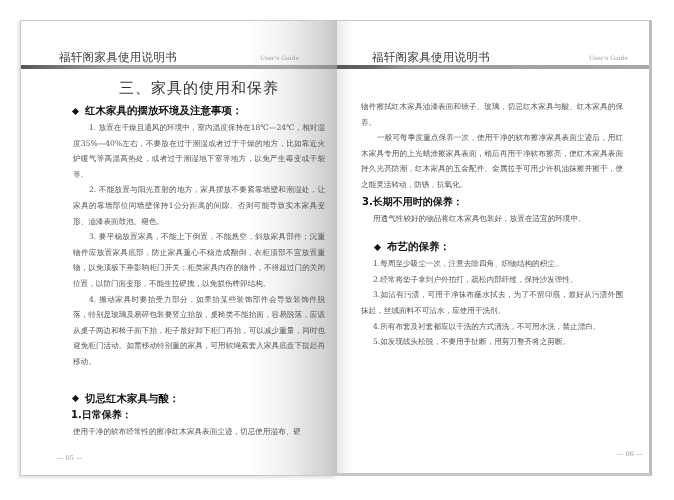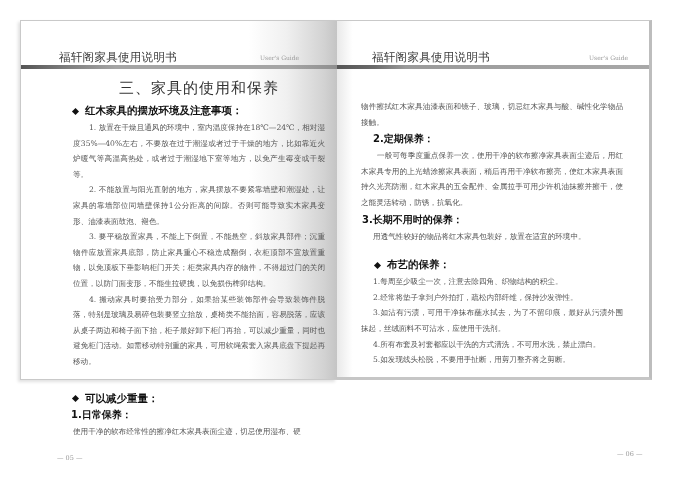--- a/index.html
+++ b/index.html
@@ -2,21 +2,21 @@
 <html><head>
 <meta charset="utf-8">
 <style>
   html, body { margin:0; padding:0; }
   body {
     width:674px; height:500px; background:#ffffff; position:relative; overflow:hidden;
     font-family:"DejaVu Serif", serif; color:#333;
   }
   .book { position:absolute; left:20px; top:20px; width:632px; height:458px; }
   .page {
-    position:absolute; top:0; height:360px; background:#fff;
+    position:absolute; top:0; height:456px; background:#fff;
     border:1px solid #c9c9c9; box-sizing:border-box;
   }
   .page.left {
     left:0; width:317px; border-right:none;
     background:linear-gradient(to right, #ffffff 0%, #ffffff 72%, #f0f0f0 84%, #d2d2d2 96%, #c4c4c4 100%);
     box-shadow:-2px 2px 3px rgba(0,0,0,0.12);
   }
   .page.right {
     left:317px; width:315px; border-left:none;
     border-right:3px solid #bdbdbd; border-bottom:3px solid #c6c6c6;
@@ -87,38 +87,37 @@
       </div>
       <p class="para">1. 放置在干燥且通风的环境中，室内温度保持在18℃—24℃，相对湿度35%—40%左右，不要放在过于潮湿或者过于干燥的地方，比如靠近火炉暖气等高温高热处，或者过于潮湿地下室等地方，以免产生霉变或干裂等。</p>
       <p class="para">2. 不能放置与阳光直射的地方，家具摆放不要紧靠墙壁和潮湿处，让家具的靠墙部位同墙壁保持1公分距离的间隙。否则可能导致实木家具变形、油漆表面鼓泡、褪色。</p>
       <p class="para">3. 要平稳放置家具，不能上下倒置，不能悬空，斜放家具部件；沉重物件应放置家具底部，防止家具重心不稳造成翻倒，衣柜顶部不宜放置重物，以免顶板下垂影响柜门开关；柜类家具内存的物件，不得超过门的关闭位置，以防门面变形，不能生拉硬拽，以免损伤榫卯结构。</p>
       <p class="para">4. 搬动家具时要抬受力部分，如果抬某些装饰部件会导致装饰件脱落，特别是玻璃及易碎包装要竖立抬放，桌椅类不能抬面，容易脱落，应该从桌子两边和椅子面下抬，柜子最好卸下柜门再抬，可以减少重量，同时也避免柜门活动。如需移动特别重的家具，可用软绳索套入家具底盘下提起再移动。</p>
 
       <div class="gap"></div>
 
       <div class="sec">
         <span class="diamond"></span>
-        <span>可以减少重量：</span>
+        <span>切忌红木家具与酸：</span>
       </div>
       <div class="sub">1.日常保养：</div>
       <p class="para noindent">使用干净的软布经常性的擦净红木家具表面尘迹，切忌使用湿布、硬</p>
     </div>
 
     <div class="pagenum">— 05 —</div>
   </div>
 
   <div class="page right">
     <div class="hdr-title">福轩阁家具使用说明书</div>
     <div class="hdr-sub">User's Guide</div>
     <div class="hdr-bar"></div>
 
     <div class="content">
-      <p class="para noindent">物件擦拭红木家具油漆表面和镜子、玻璃，切忌红木家具与酸、碱性化学物品接触。</p>
+      <p class="para noindent">物件擦拭红木家具油漆表面和镜子、玻璃，切忌红木家具与酸、红木家具的保养。</p>
 
-      <div class="sub" style="margin-left:12px">2.定期保养：</div>
       <p class="para">一般可每季度重点保养一次，使用干净的软布擦净家具表面尘迹后，用红木家具专用的上光蜡涂擦家具表面，稍后再用干净软布擦亮，使红木家具表面持久光亮防潮，红木家具的五金配件、金属拉手可用少许机油抹擦并擦干，使之能灵活转动，防锈，抗氧化。</p>
 
       <div class="sub" style="margin-left:1px">3.长期不用时的保养：</div>
       <p class="para small-indent">用透气性较好的物品将红木家具包装好，放置在适宜的环境中。</p>
 
       <div class="gap2"></div>
 
       <div class="sec" style="margin-left:12px">
         <span class="diamond"></span>
         <span>布艺的保养：</span>

